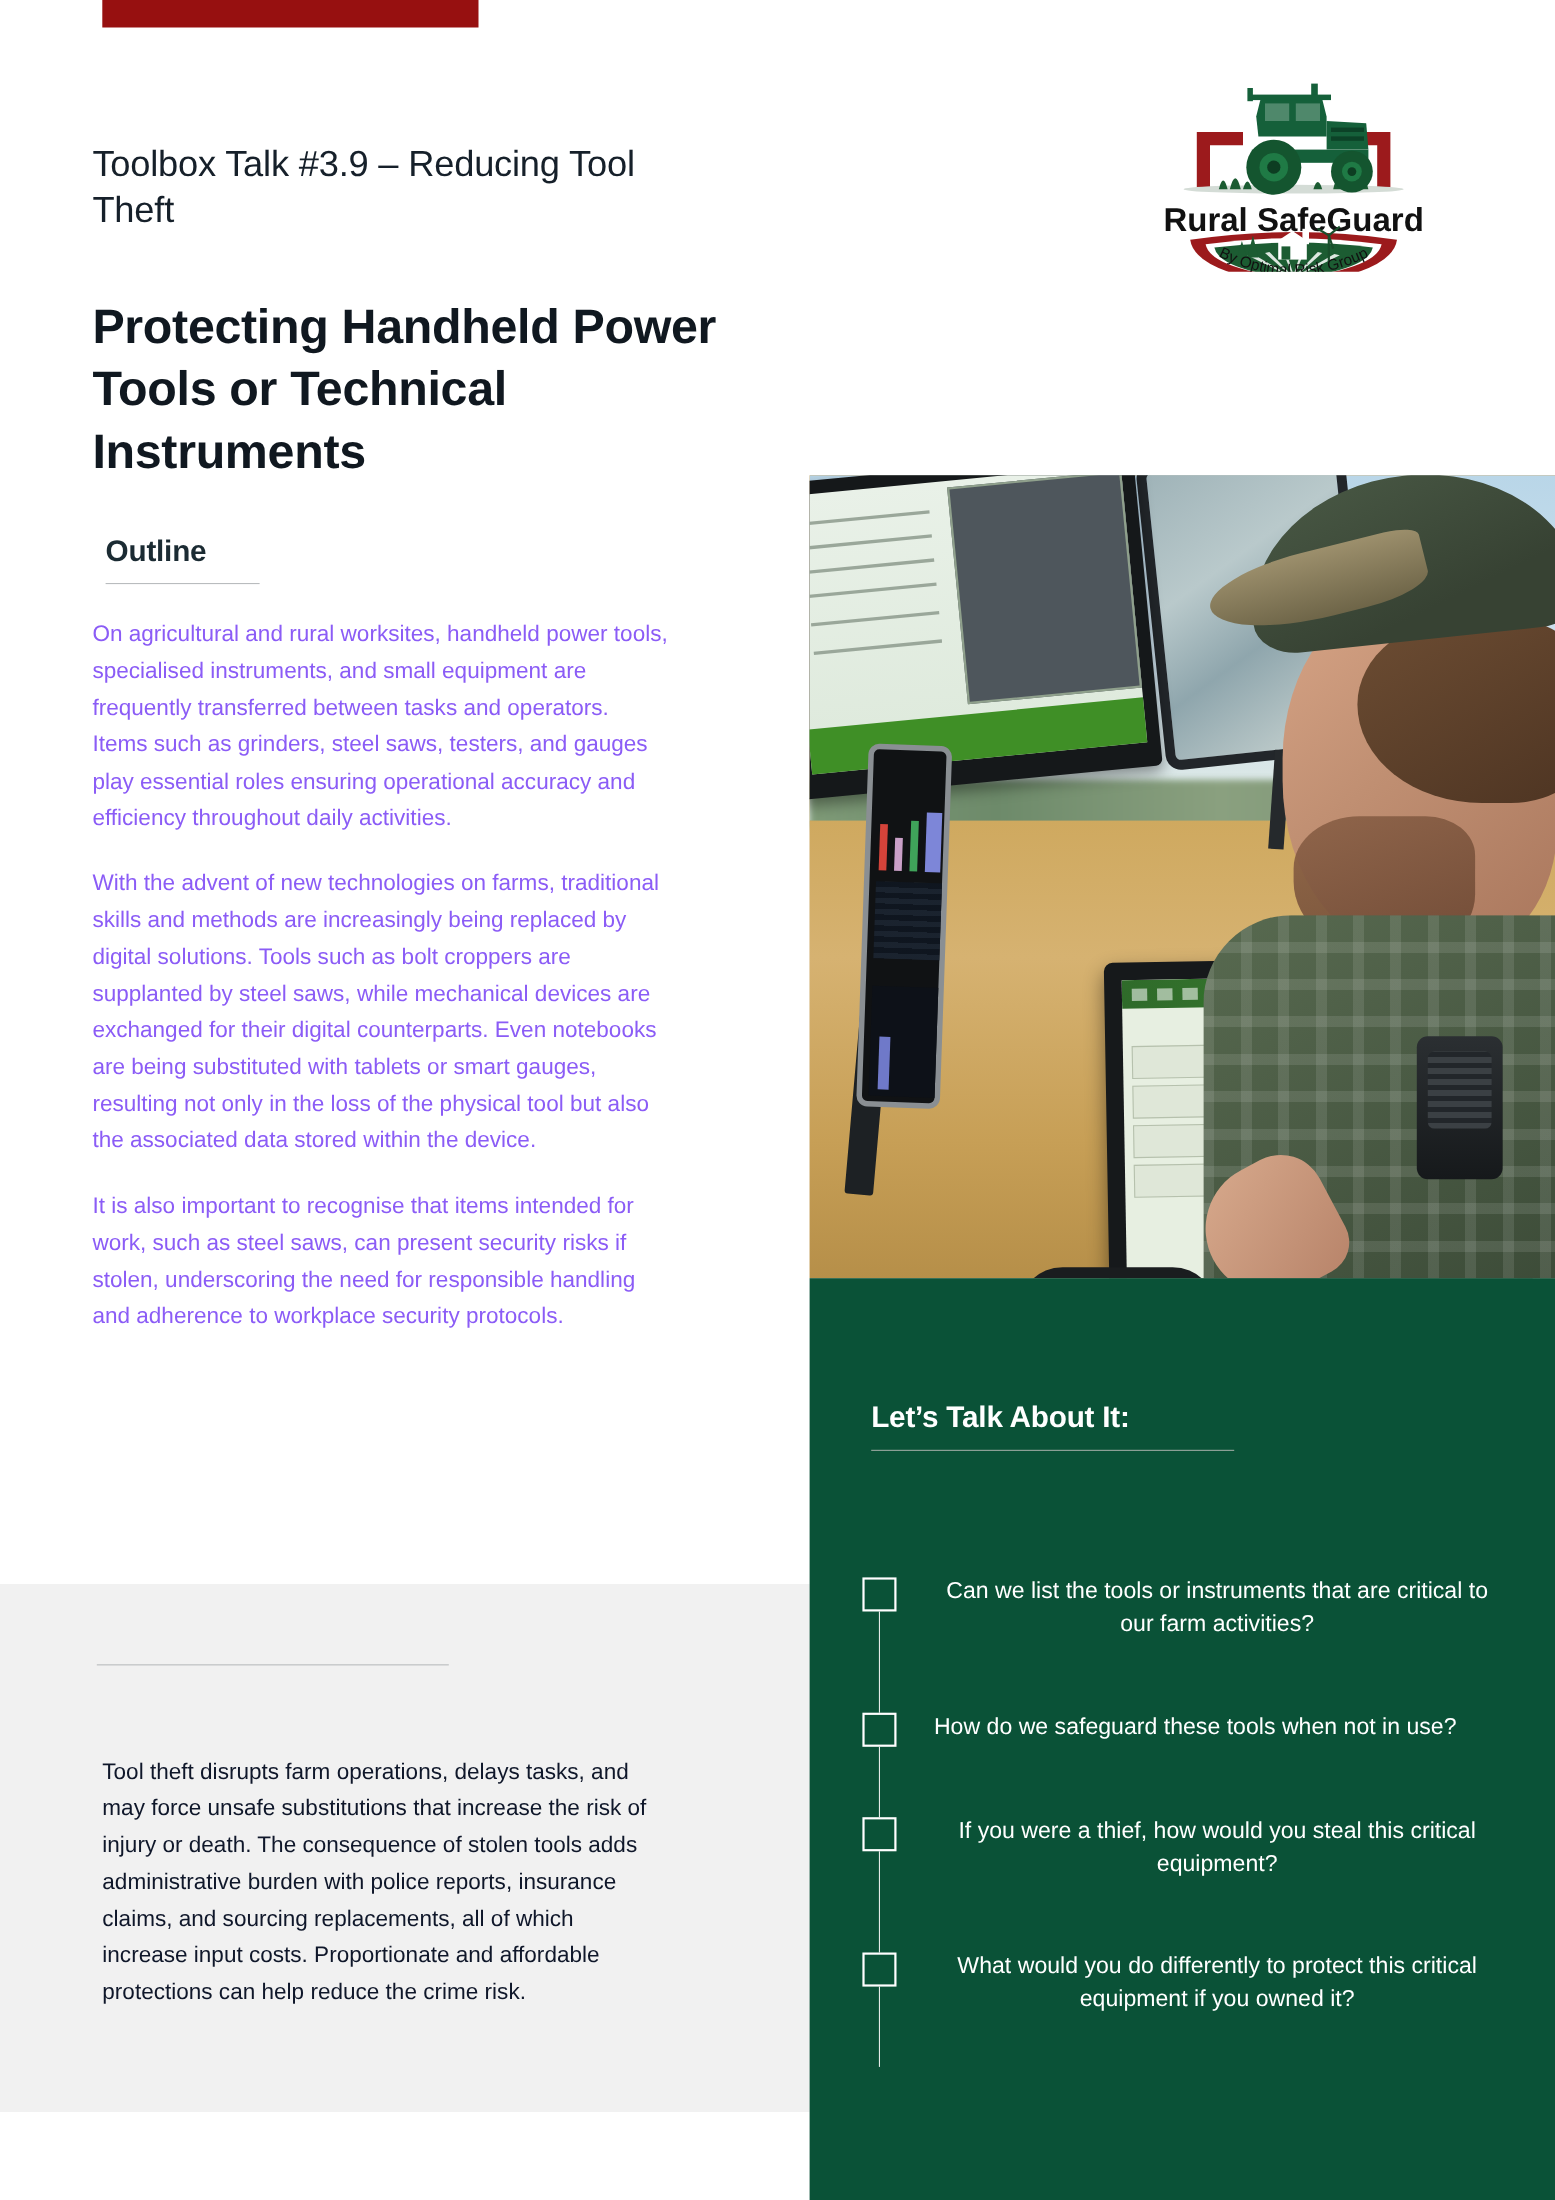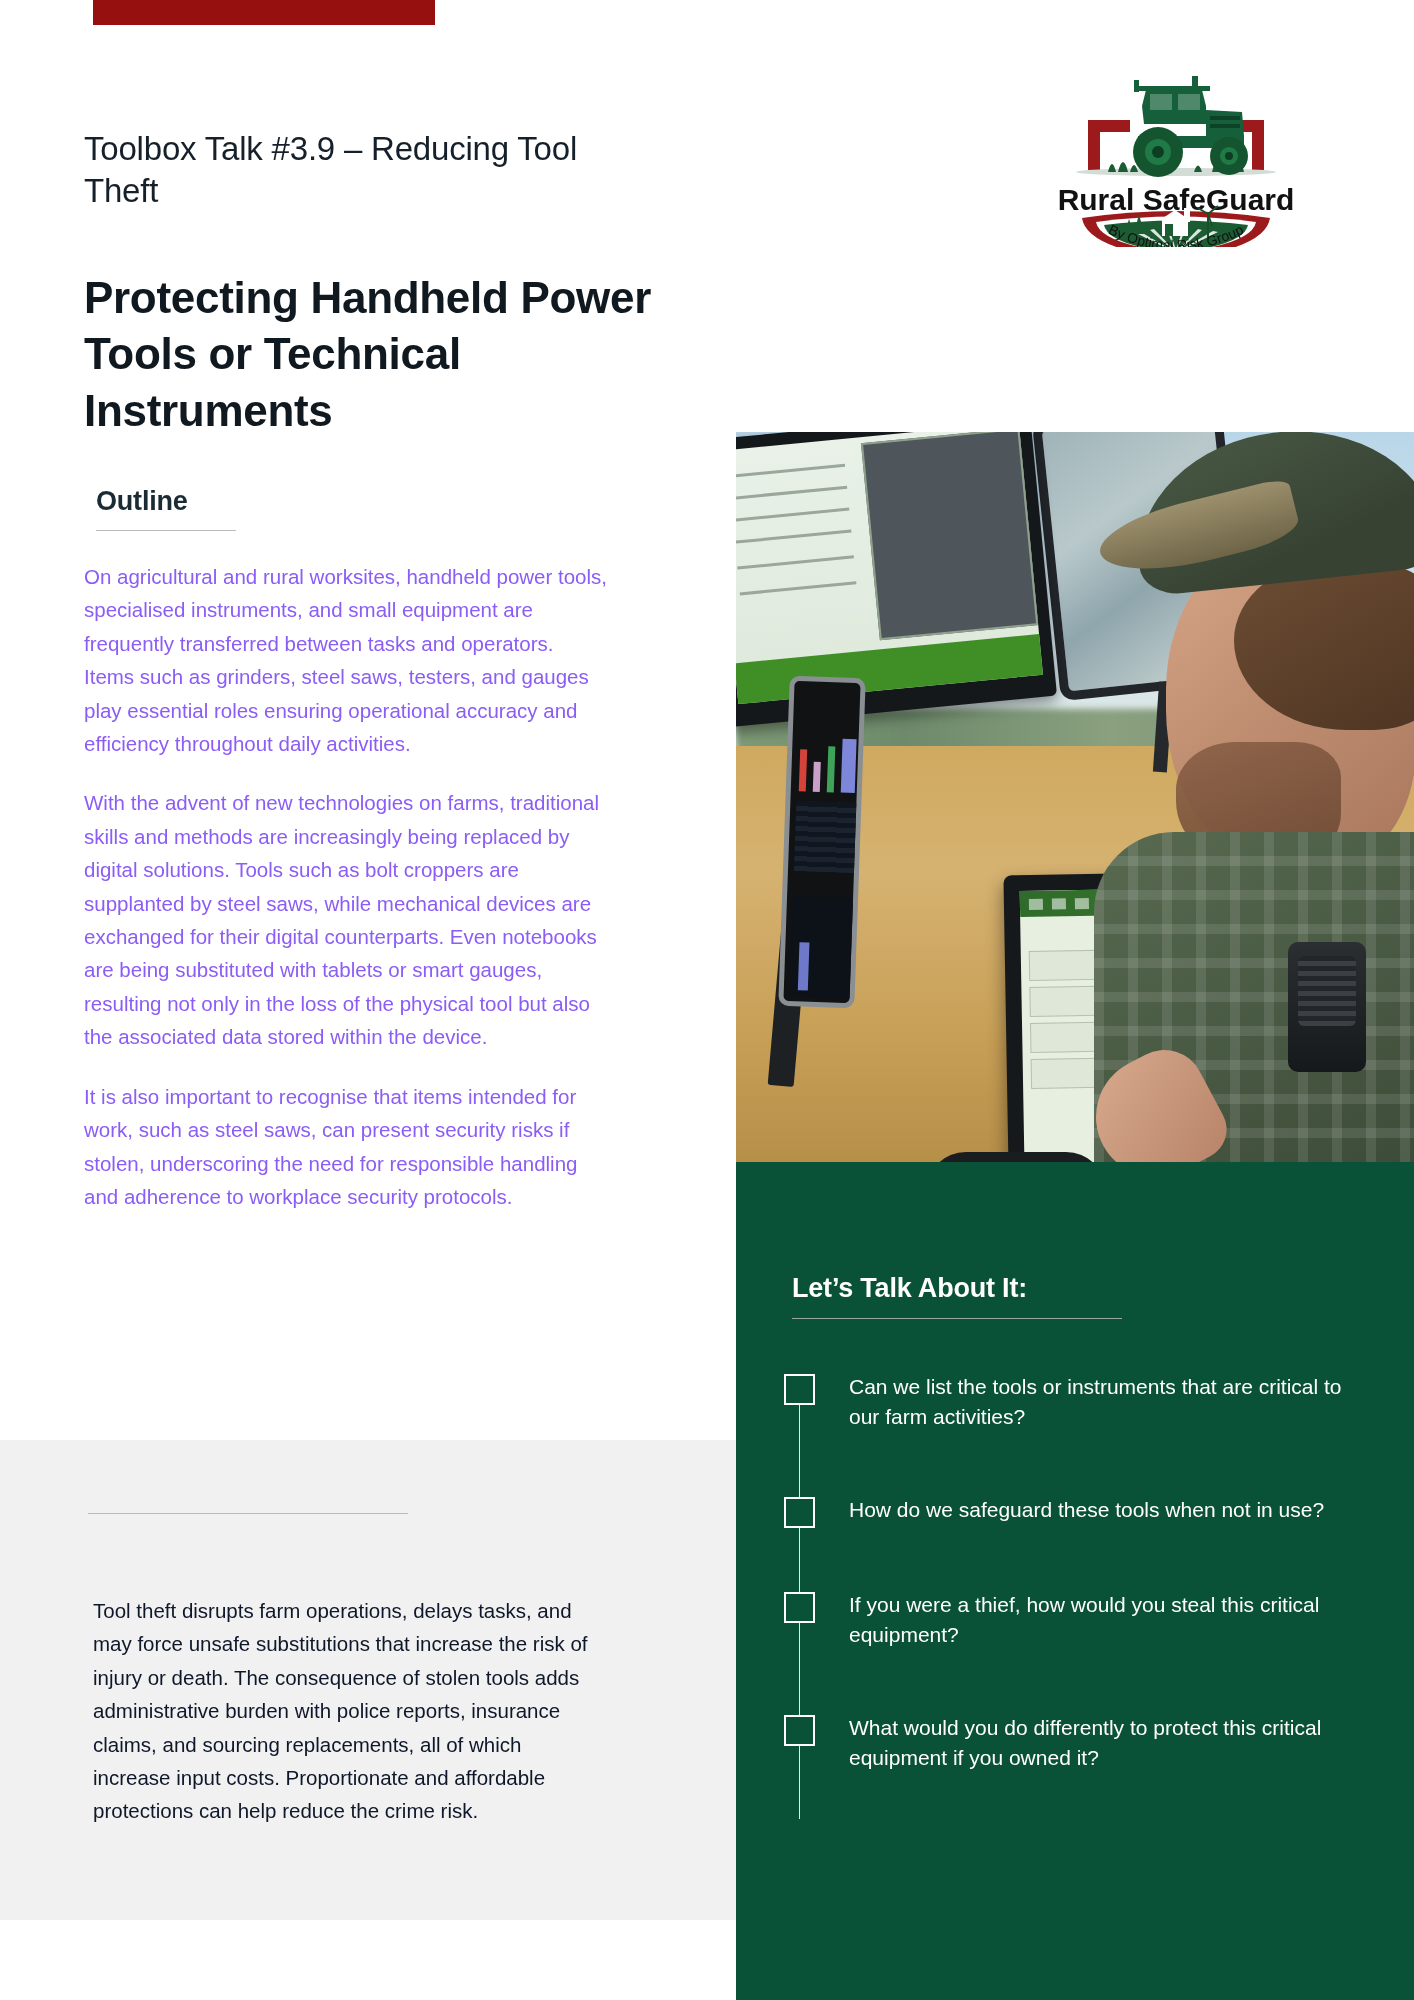--- a/index.html
+++ b/index.html
@@ -257,21 +257,21 @@
   }
   #talk-head {
     position:absolute; left:792px; top:1273px; width:330px;
   }
   #talk-head .sec-head-w {
     font-size:27px; font-weight:bold; color:#ffffff; letter-spacing:-0.2px;
   }
   #talk-head .sec-rule-w { height:1px; background:#9aa8a0; margin-top:14px; }
 
   .qlist {
-    position:absolute; left:784px; top:1372px; width:580px;
+    position:absolute; left:784px; top:1432px; width:580px;text-align:center;
   }
   .qlist-line {
     position:absolute; left:15px; top:32px; width:1px; height:415px;
     background:#e5eae7;
   }
   .qitem {
     position:relative; display:flex; align-items:flex-start;
     margin-bottom:62px;
   }
   .qbox {

